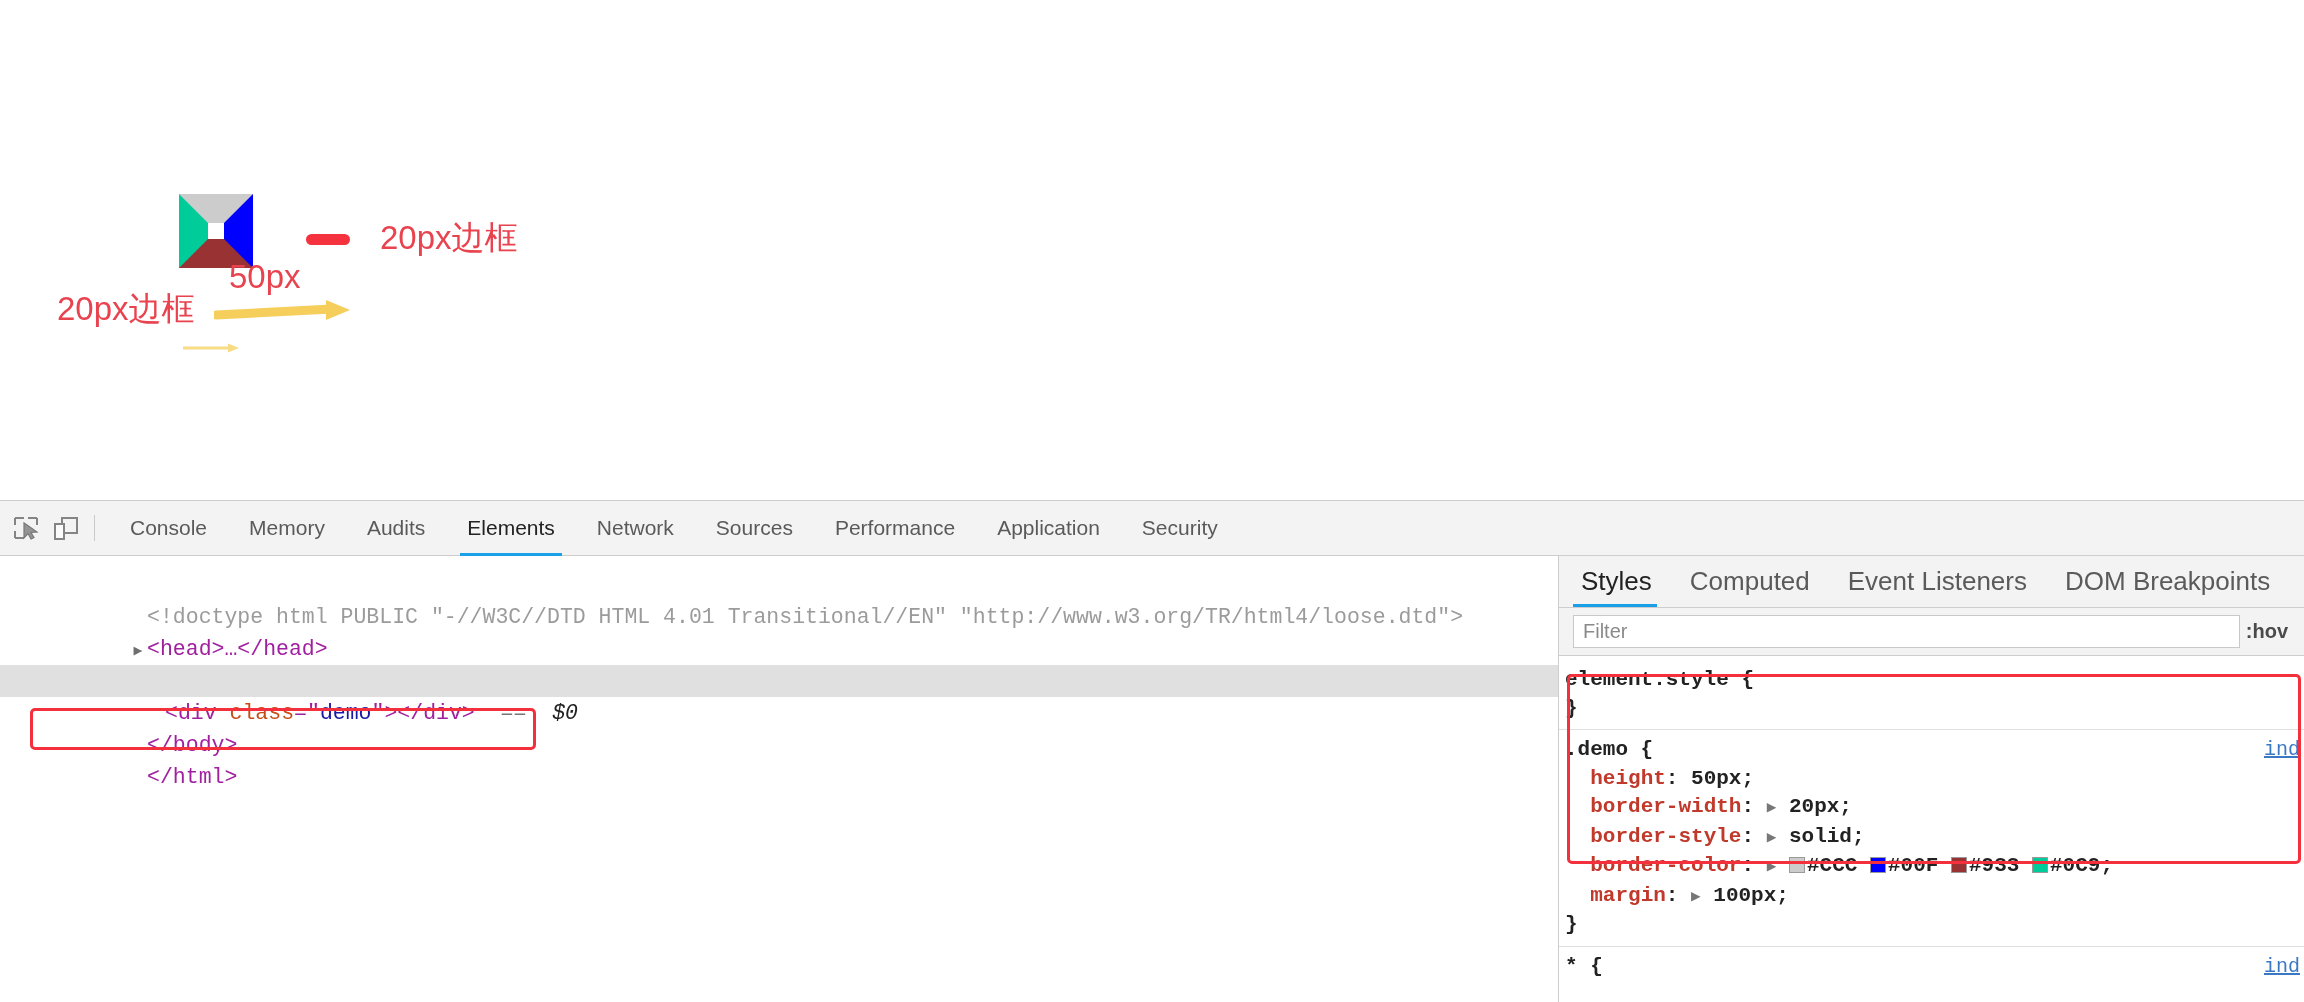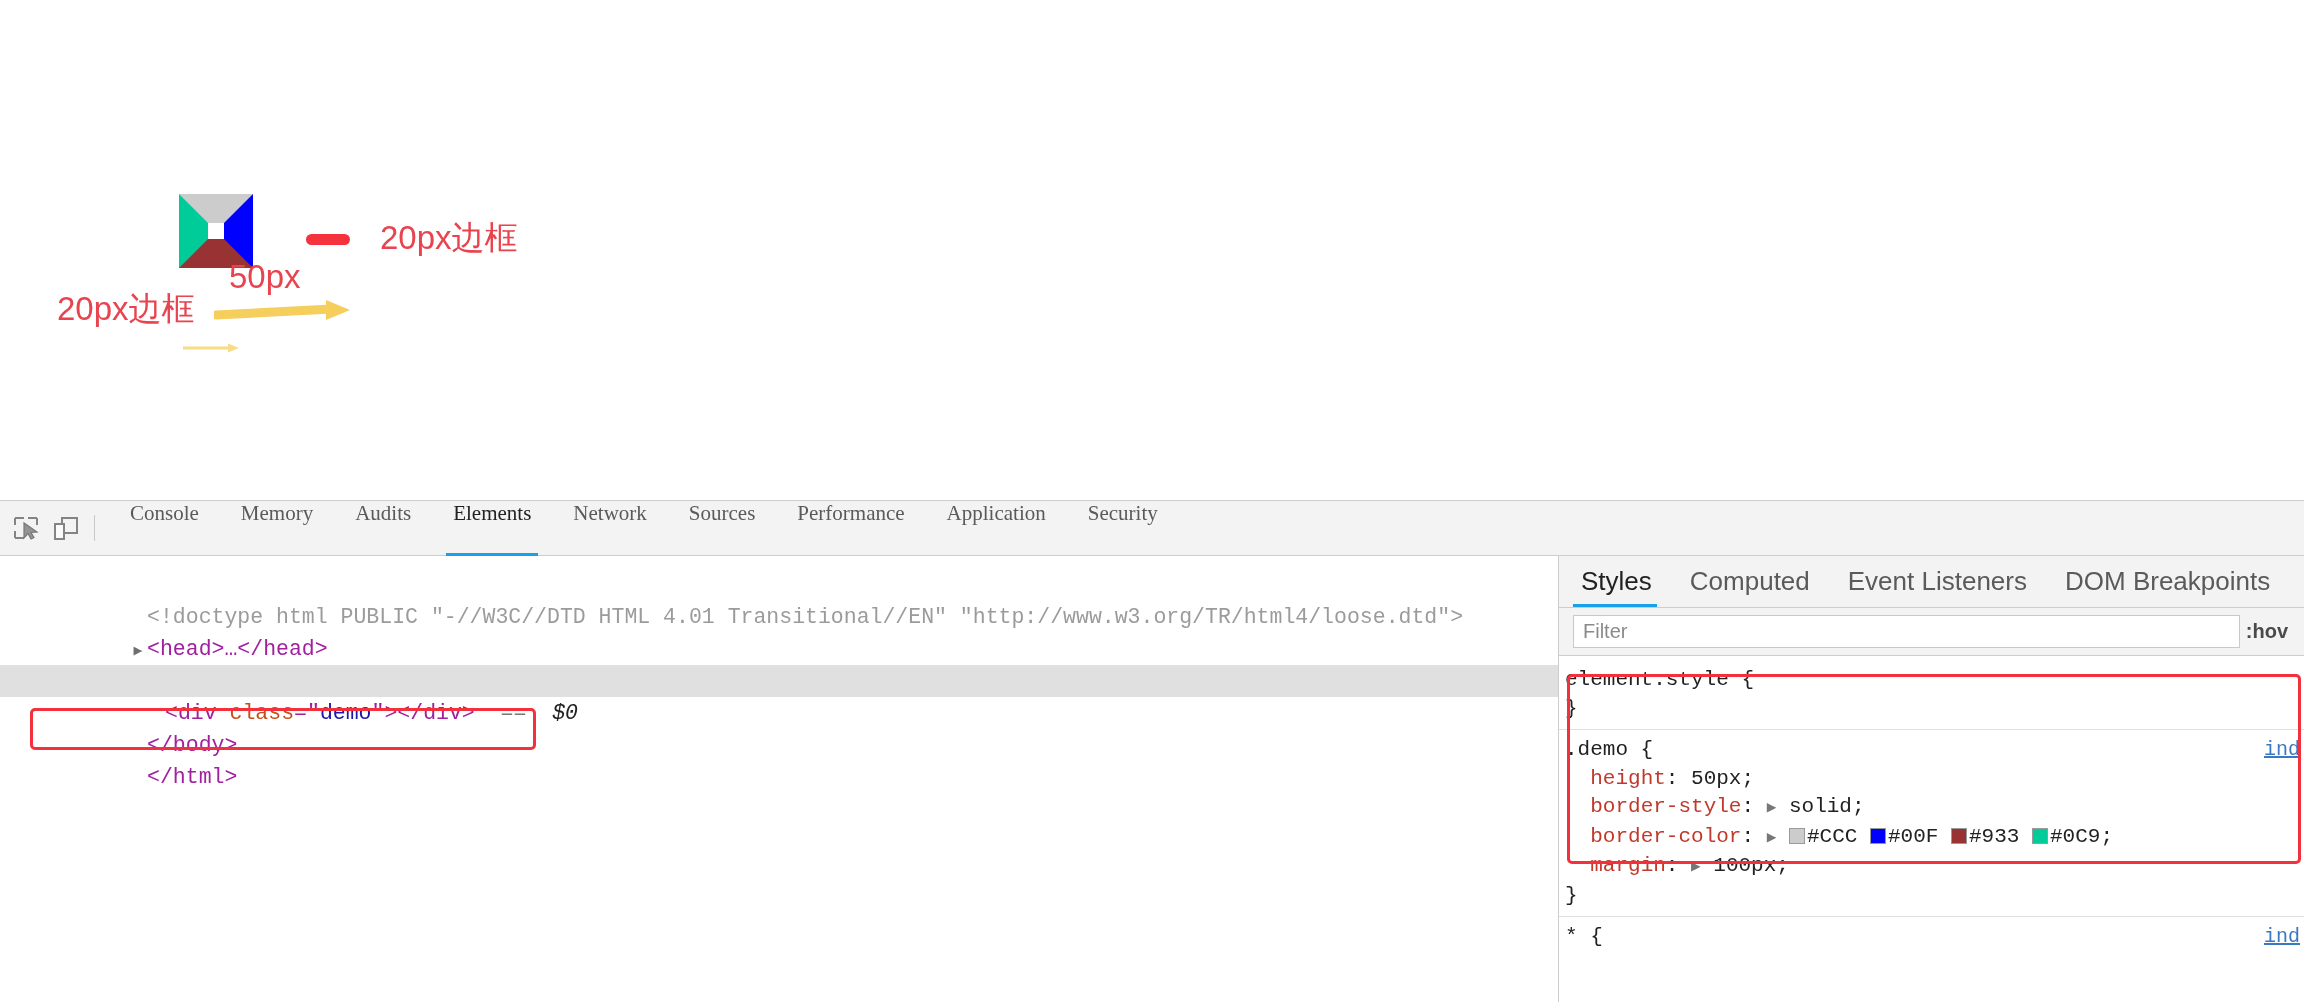--- a/index.html
+++ b/index.html
@@ -74,28 +74,27 @@
   .tb-icon {
     width: 40px; height: 40px;
     display: flex; align-items: center; justify-content: center;
     cursor: pointer;
     opacity: .72;
   }
   .tb-sep { width: 1px; height: 26px; background: #c9c9c9; margin: 0 14px 0 8px; }
 
   .dt-tabs { display: flex; align-items: stretch; height: 55px; }
   .dt-tab {
-    display: flex; align-items: flex-start;
+    display: flex; align-items: center;
     padding: 0 21px;
     font-size: 21px;
     color: #5a5a5a;
     cursor: pointer;
     position: relative;
     white-space: nowrap;
-    font-family: Liberation Serif, serif;
   }
   .dt-tab.active { color: #222; }
   .dt-tab.active:after {
     content: ""; position: absolute; left: 14px; right: 14px; bottom: 0;
     height: 3px; background: #19a0e8;
   }
 
   #dt-body { display: flex; height: 447px; }
 
   
@@ -186,21 +185,21 @@
   }
 
   #styles-content {
     font-family: "Liberation Mono", monospace;
     font-size: 21px;
     line-height: 28.5px;
     color: #222;
     position: relative;
     padding-top: 10px;
   }
-  .css-line { white-space: pre; padding-left: 6px; position: relative; }
+  .css-line { white-space: pre; padding-left: 6px; position: relative; font-weight: bold; }
   .prop { color: #c0392b; }
   .pval { color: #222; }
   .disc { color:#777; font-size:16px; }
   .rule-block { position: relative; }
   .rule-src {
     position: absolute; right: 4px; top: 0;
     font-size: 20px; color: #3b78c4;
     text-decoration: underline;
     font-family: "Liberation Mono", monospace;
     cursor: pointer;
@@ -368,20 +367,21 @@
           <div class="rule-sep"></div>
 
           <div class="rule-block">
             <span class="rule-src">ind</span>
 
             <div class="css-line">.demo {</div>
 
 
             <div class="css-line">  <span class="prop">height</span><span class="pval">: </span><span class="pval">50px;</span></div>
 
+            <div class="css-line">  <span class="prop">border-width</span><span class="pval">: </span><span class="disc">▶</span><span class="pval"> </span><span class="pval">20px;</span></div>
 
             <div class="css-line">  <span class="prop">border-style</span><span class="pval">: </span><span class="disc">▶</span><span class="pval"> </span><span class="pval">solid;</span></div>
 
             <div class="css-line">  <span class="prop">border-color</span><span class="pval">: </span><span class="disc">▶</span><span class="pval"> </span><span class="swatch" id="sw0" style="background: rgb(204, 204, 204);"></span><span class="pval">#CCC</span><span class="pval"> </span><span class="swatch" id="sw1" style="background: rgb(0, 0, 255);"></span><span class="pval">#00F</span><span class="pval"> </span><span class="swatch" id="sw2" style="background: rgb(153, 51, 51);"></span><span class="pval">#933</span><span class="pval"> </span><span class="swatch" id="sw3" style="background: rgb(0, 204, 153);"></span><span class="pval">#0C9;</span></div>
 
             <div class="css-line">  <span class="prop">margin</span><span class="pval">: </span><span class="disc">▶</span><span class="pval"> </span><span class="pval">100px;</span></div>
 
             <div class="css-line">}</div>
           </div>
 

